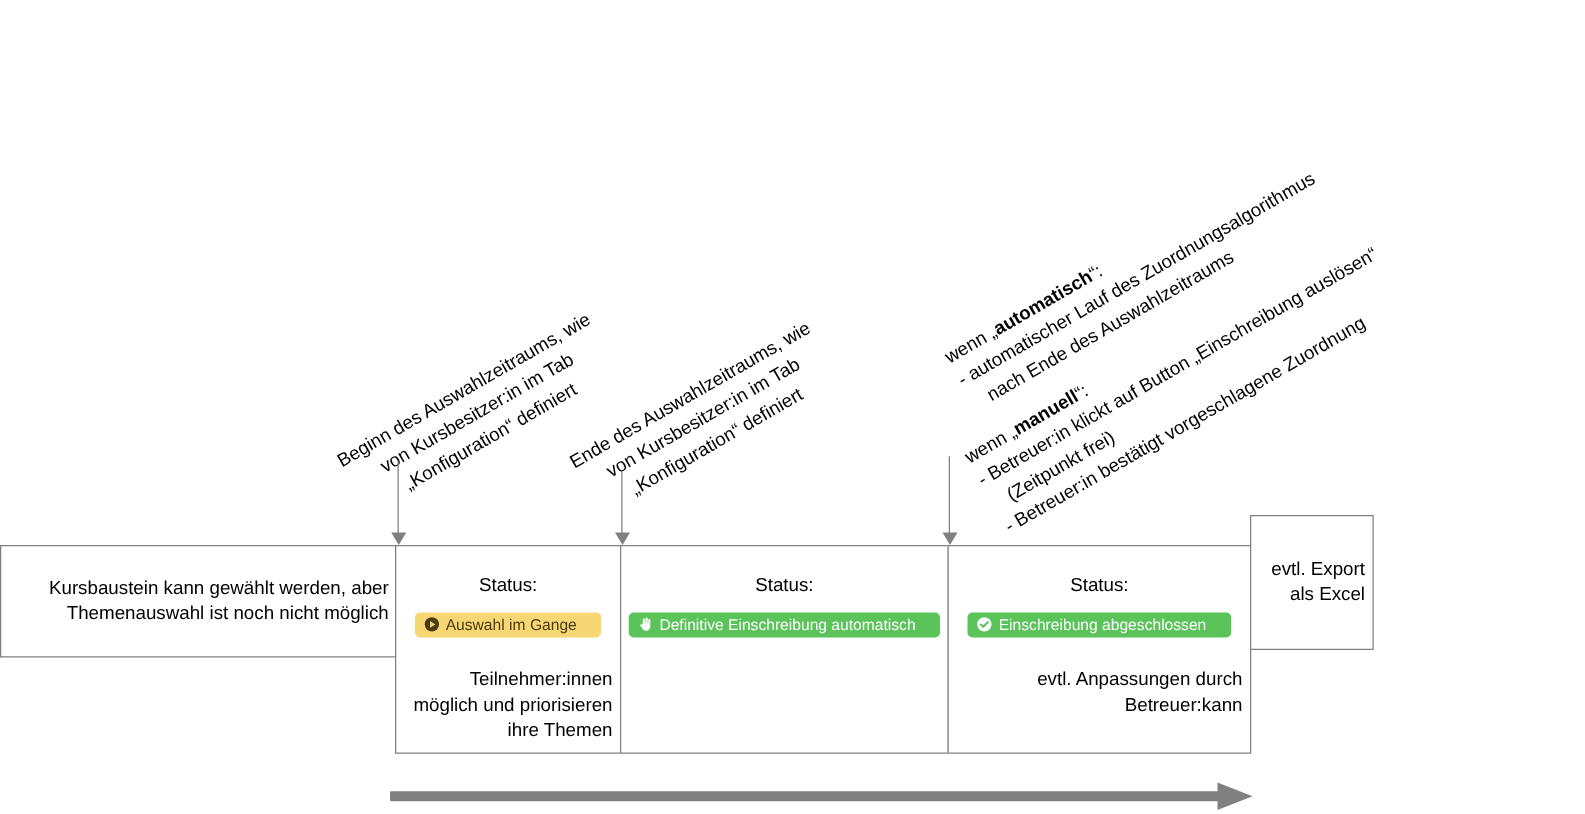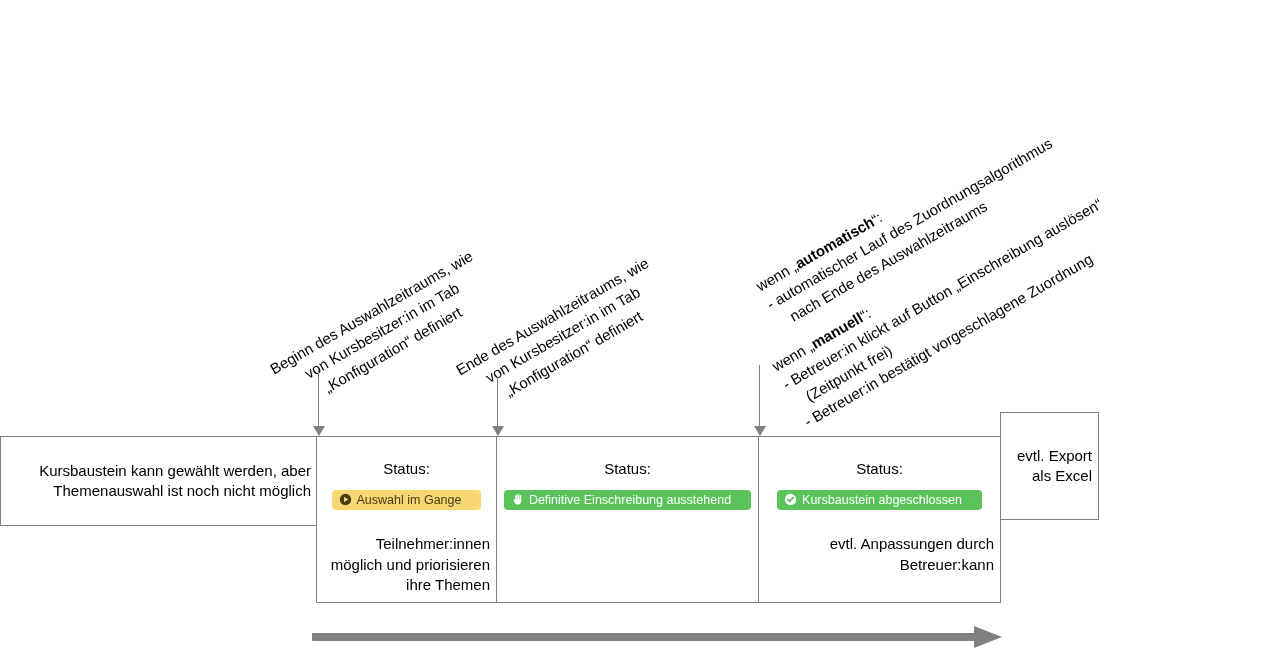--- a/index.html
+++ b/index.html
@@ -188,35 +188,35 @@
   </div>
 
   <div class="tlbox mid" style="left:496px; top:436px; width:263px; height:167px;">
     <div class="status-label">Status:</div>
     <div class="badge green">
       <span>
         <svg width="13" height="13" viewBox="0 0 16 16" aria-hidden="true">
           <path d="M5.2 8.1V3.3a1.05 1.05 0 0 1 2.1 0v3.6h0.6V2.2a1.05 1.05 0 0 1 2.1 0v4.7h0.6V3.6a1.0 1.0 0 0 1 2.0 0v6.2c0 2.6-1.6 4.4-4.0 4.4-2.2 0-3.5-1.1-4.3-2.9L2.8 9.0c-0.3-0.7 0.5-1.4 1.1-0.9z" fill="#ffffff"></path>
         </svg>
       </span>
-      <span>Definitive Einschreibung ausstehend</span>
+      <span>Definitive Einschreibung automatisch</span>
     </div>
     <div class="after-text"></div>
   </div>
 
   <div class="tlbox mid" style="left:758px; top:436px; width:243px; height:167px;">
     <div class="status-label">Status:</div>
     <div class="badge green">
       <span>
         <svg width="13" height="13" viewBox="0 0 16 16" aria-hidden="true">
           <circle cx="8" cy="8" r="7" fill="#ffffff"></circle>
           <path d="M4.6 8.2l2.2 2.2 4.5-4.6" stroke="#5ac45a" stroke-width="2.1" fill="none" stroke-linecap="round" stroke-linejoin="round"></path>
         </svg>
       </span>
-      <span>Kursbaustein abgeschlossen</span>
+      <span>Einschreibung abgeschlossen</span>
     </div>
     <div class="after-text">evtl. Anpassungen durch Betreuer:kann</div>
   </div>
 
   <div class="tlbox edge" style="left:1000px; top:412px; width:99px; height:108px;">
     <div class="box-text">evtl. Export als Excel</div>
   </div>
 
   <div class="timearrow" style="left:312px; top:626px; width:690px;">
     <div class="bar" style="width:664px;"></div>

